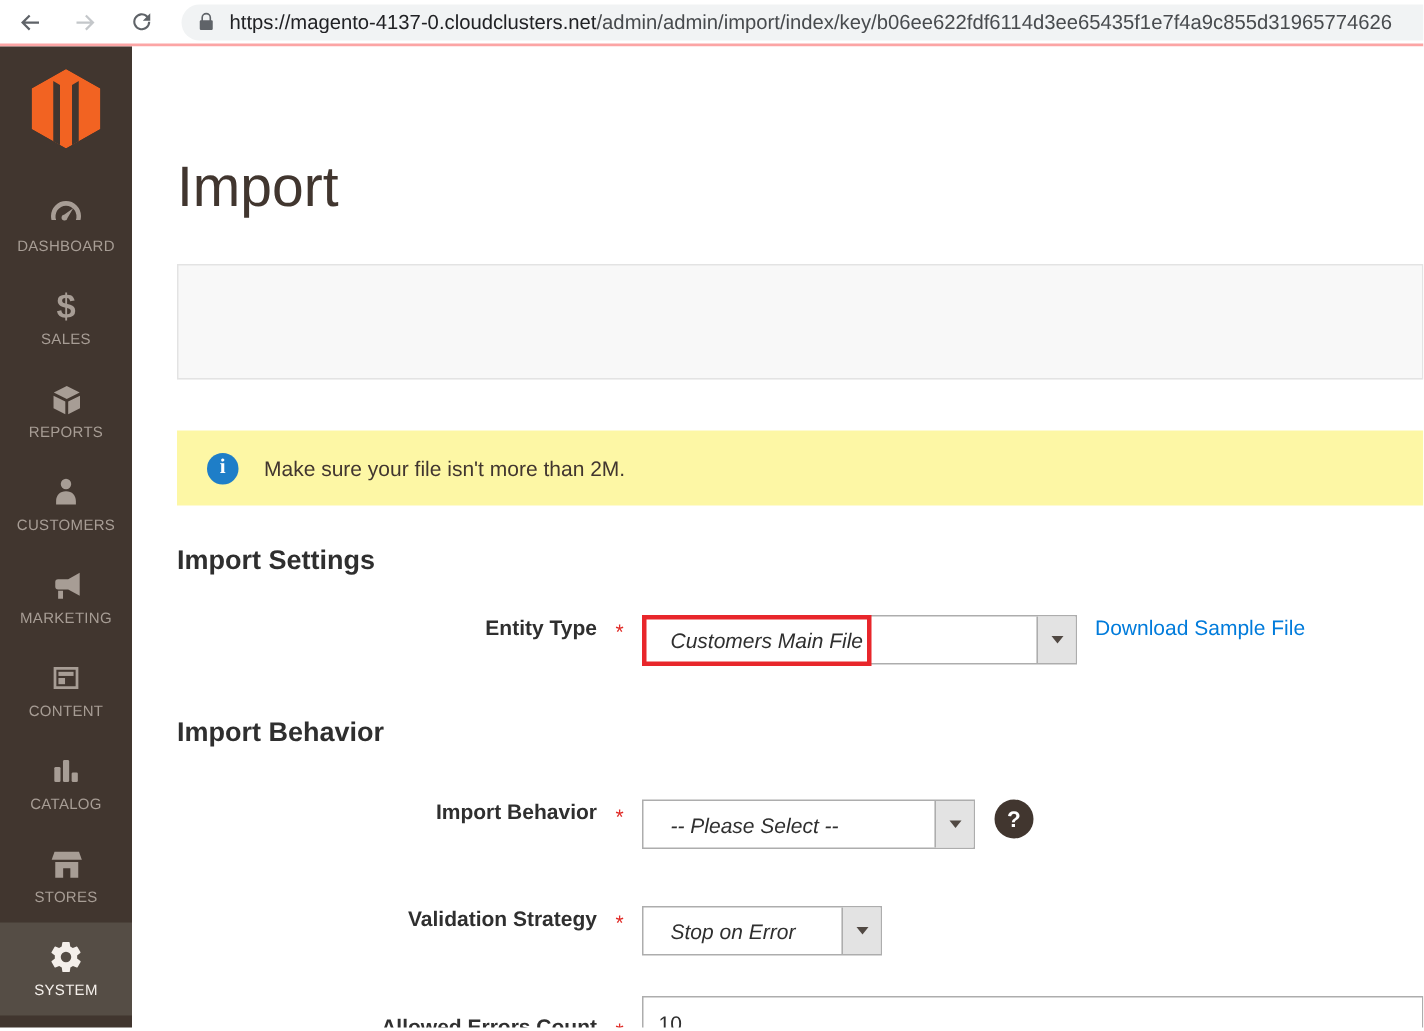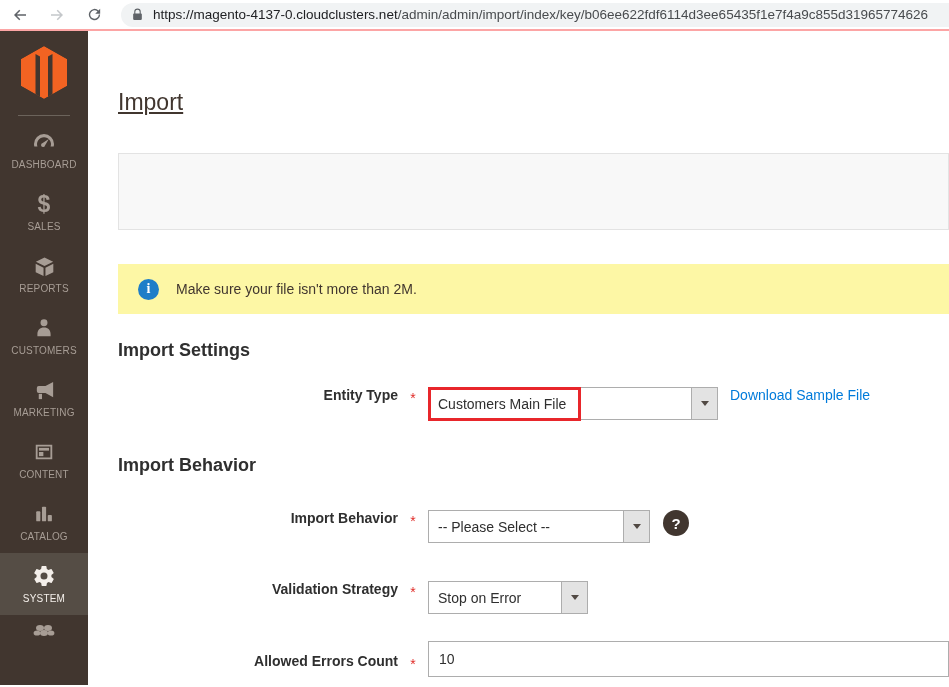--- a/index.html
+++ b/index.html
@@ -30,41 +30,41 @@
               justify-content:center; gap:5px; color:#a79d95; cursor:pointer; }
   .nav-item .nv-icon { height:24px; display:flex; align-items:center; justify-content:center; }
   .nav-item .nv-label { font-size:10px; letter-spacing:.2px; }
   .nav-item.active { background:#554d45; color:#f4efea; }
   .nav-item svg { fill:currentColor; }
   .dollar-glyph { font-size:23px; font-weight:700; line-height:1; }
   .nav-item.partial { height:30px; justify-content:flex-start; padding-top:6px; }
 
   
   .main { flex:1; background:#fff; padding-left:30px; overflow:hidden; }
-  h1.page-title { margin-top:54px; font-size:23px; font-weight:400; color:#41362f; line-height:35px;text-decoration:underline; }
+  h1.page-title { margin-top:77px; font-size:38px; font-weight:400; color:#41362f; line-height:35px; }
   .toolbar-placeholder { margin-top:33px; height:77px; background:#f8f8f8; border:1px solid #e3e3e3; }
   .notice { margin-top:34px; height:50px; background:#fdf7a5; display:flex; align-items:center;
             padding-left:20px; }
   .info-badge { width:21px; height:21px; border-radius:50%; background:#1e7ec8; color:#fff;
                 font-size:14px; font-weight:700; font-family:"Liberation Serif", serif;
                 display:flex; align-items:center; justify-content:center; flex:none; }
   .notice-text { margin-left:17px; font-size:14px; color:#41362f; }
   h2.section-title { margin-top:25px; font-size:18px; font-weight:700; color:#2f2f2f; line-height:22px; }
   h2.section-title.behavior { margin-top:34px; }
 
   .form-row { display:flex; }
   .row-entity   { margin-top:26px; }
   .row-behavior { margin-top:34px; }
   .row-strategy { margin-top:38px; }
   .row-errors   { margin-top:27px; }
   .label-col { width:280px; text-align:right; font-size:14px; font-weight:700; color:#2f2f2f; flex:none; }
   .req { width:30px; text-align:center; color:#e02b27; font-size:14px; padding-top:3px; flex:none; }
 
   .select { display:flex; height:33px; border:1px solid #adadad; background:#fff; position:relative; flex:none; }
-  .select-value { flex:1; display:flex; align-items:center; padding:0 9px; font-size:14px; color:#2f2f2f; }
+  .select-value { flex:1; display:flex; align-items:center; padding:0 18px; font-size:14px; color:#2f2f2f;font-style:italic; }
   .select-btn { width:26px; background:#e3e3e3; border-left:1px solid #adadad;
                 display:flex; align-items:center; justify-content:center; cursor:pointer; }
   .caret { width:0; height:0; border-left:4px solid transparent; border-right:4px solid transparent;
            border-top:5px solid #514943; }
   .w-entity   { width:290px; }
   .w-behavior { width:222px; }
   .w-strategy { width:160px; }
 
   .annotation { position:absolute; left:-1px; top:-1px; width:153px; height:34px;
                 border:3px solid #e8262b; pointer-events:none; }
@@ -185,20 +185,29 @@
         <span class="nv-icon">
           <svg width="22" height="22" viewBox="0 0 24 24">
               <rect x="3.5" y="9" width="4.5" height="11" rx="1"></rect>
               <rect x="9.8" y="4" width="4.5" height="16" rx="1"></rect>
               <rect x="16.1" y="13" width="4.5" height="7" rx="1"></rect>
             </svg>
         </span>
         <span class="nv-label">CATALOG</span>
       </div>
 
+      <div class="nav-item">
+        <span class="nv-icon">
+          <svg width="23" height="23" viewBox="0 0 24 24">
+              <path d="M3.5 3h17l2 5.5h-21L3.5 3z"></path>
+              <path d="M4 10h16v11h-5.5v-6.5h-5V21H4V10z"></path>
+            </svg>
+        </span>
+        <span class="nv-label">STORES</span>
+      </div>
 
       <div class="nav-item active">
         <span class="nv-icon">
           <svg width="24" height="24" viewBox="0 0 24 24">
               <path d="M19.4 13c.04-.33.06-.66.06-1s-.02-.67-.06-1l2.1-1.65a.5.5 0 00.12-.64l-2-3.46a.5.5 0 00-.6-.22l-2.48 1a7.3 7.3 0 00-1.72-1l-.38-2.65A.49.49 0 0014 2h-4a.49.49 0 00-.49.42l-.38 2.65c-.62.26-1.19.6-1.72 1l-2.48-1a.5.5 0 00-.6.22l-2 3.46a.5.5 0 00.12.64L4.6 11c-.04.33-.06.66-.06 1s.02.67.06 1l-2.1 1.65a.5.5 0 00-.12.64l2 3.46c.12.22.38.3.6.22l2.48-1c.53.4 1.1.74 1.72 1l.38 2.65c.04.24.24.42.49.42h4c.25 0 .45-.18.49-.42l.38-2.65c.62-.26 1.19-.6 1.72-1l2.48 1c.22.08.48 0 .6-.22l2-3.46a.5.5 0 00-.12-.64L19.4 13zM12 15.5a3.5 3.5 0 110-7 3.5 3.5 0 010 7z"></path>
             </svg>
         </span>
         <span class="nv-label">SYSTEM</span>
       </div>
 

